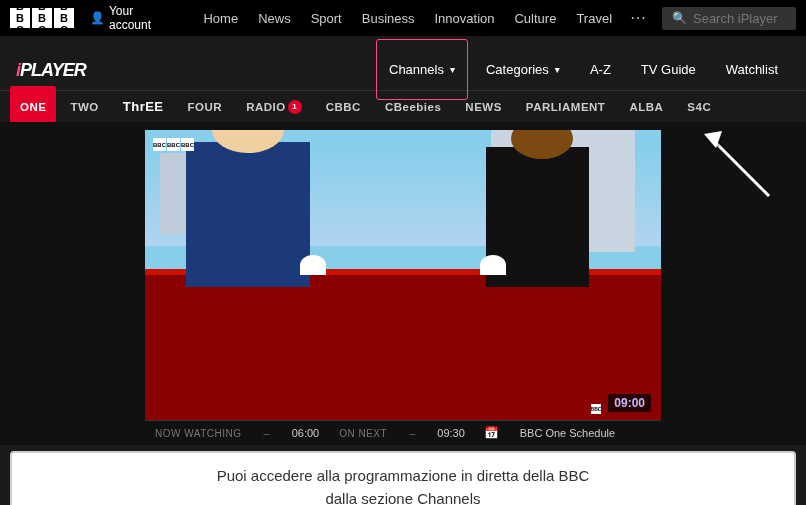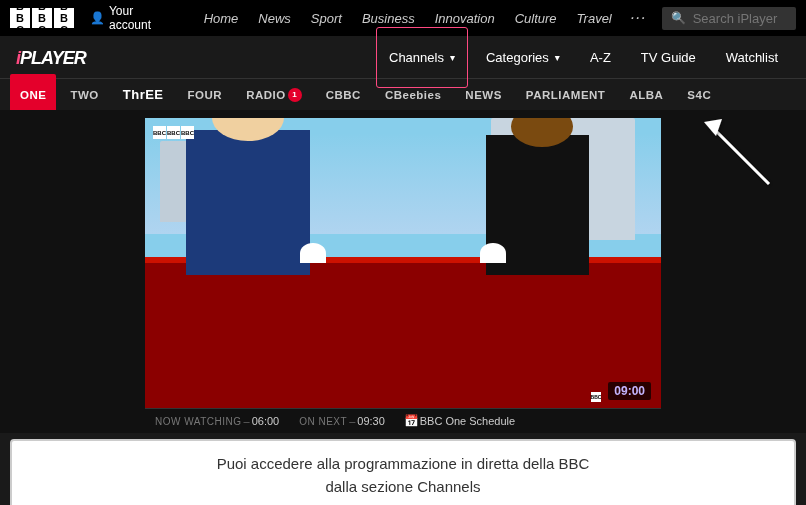--- a/index.html
+++ b/index.html
@@ -43,21 +43,20 @@
       display: flex;
       align-items: center;
       gap: 4px;
       margin-right: 12px;
     }
     .topbar-nav {
       display: flex;
       align-items: center;
       gap: 0;
       flex: 1;
-      font-style: italic;
     }
     .topbar-nav-item {
       color: #ccc;
       font-size: 13px;
       padding: 0 10px;
       height: 36px;
       display: flex;
       align-items: center;
       cursor: pointer;
       white-space: nowrap;
@@ -90,20 +89,21 @@
     }
 
     
     .iplayer-navbar {
       background: #1a1a1a;
       height: 42px;
       display: flex;
       align-items: center;
       padding: 0 16px;
       gap: 6px;
+      margin-top: 12px;
     }
     .iplayer-logo {
       color: #ff4981;
       font-size: 20px;
       font-weight: 900;
       letter-spacing: -1px;
       margin-right: auto;
     }
     .iplayer-logo span { font-style: italic; }
     .iplayer-nav-btn {
@@ -224,21 +224,21 @@
       display: flex;
       align-items: center;
       gap: 20px;
       border-top: 1px solid #333;
       width: 516px;
       margin: 0 auto;
     }
     .video-info-item {
       display: flex;
       align-items: center;
-      gap: 0;
+      gap: 20px;
     }
     .video-info-label {
       color: #777;
       font-size: 10px;
       text-transform: uppercase;
       letter-spacing: 0.5px;
     }
     .video-info-value {
       color: #ccc;
       font-size: 11px;

